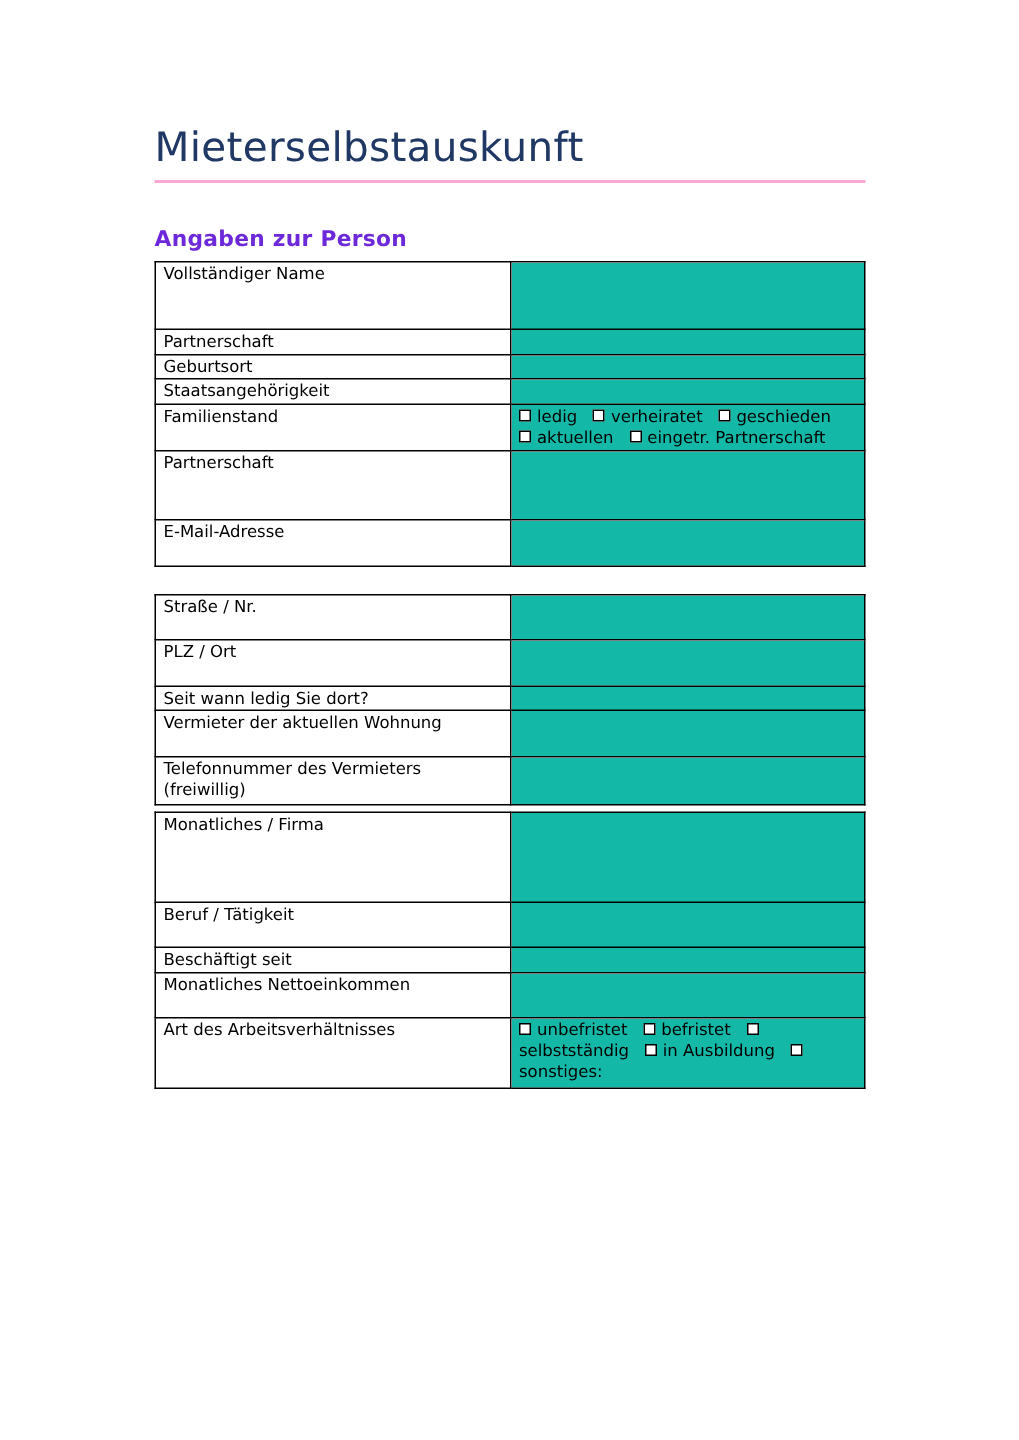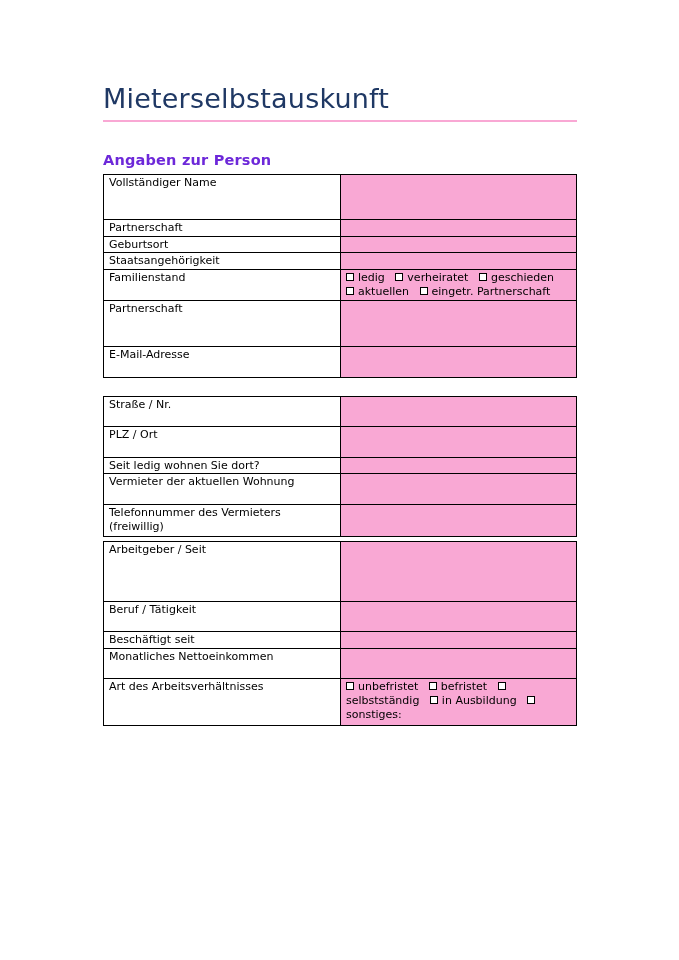--- a/index.html
+++ b/index.html
@@ -45,21 +45,21 @@
   }
   table.form-table td {
     border: 1px solid #000000;
     vertical-align: top;
     padding: 1px 5px;
     font-size: 11px;
     line-height: 13.5px;
     overflow: hidden;
   }
   td.lbl { color: #000000; }
-  td.val { background: #f9a8d4; }
+  td.val { background: #14b8a6; }
 
   .cb-line { white-space: nowrap; line-height: 14px; }
   .cb {
     display: inline-block;
     width: 8px; height: 8px;
     border: 1px solid #000000;
     margin-right: 4px;
     vertical-align: -0.5px;
     background: #ffffff;
   }
@@ -131,42 +131,42 @@
       <tbody>
           <tr style="height:30px">
         <td class="lbl">Straße / Nr.</td>
         <td class="val"></td>
       </tr>
       <tr style="height:31px">
         <td class="lbl">PLZ / Ort</td>
         <td class="val"></td>
       </tr>
       <tr style="height:15px">
-        <td class="lbl">Seit ledig wohnen Sie dort?</td>
+        <td class="lbl">Seit wann ledig Sie dort?</td>
         <td class="val"></td>
       </tr>
       <tr style="height:31px">
         <td class="lbl">Vermieter der aktuellen Wohnung</td>
         <td class="val"></td>
       </tr>
       <tr style="height:32px">
         <td class="lbl">Telefonnummer des Vermieters (freiwillig)</td>
         <td class="val"></td>
       </tr>
     </tbody>
       </table>
 
     <table class="form-table" style="margin-top:4px">
       <colgroup>
           <col style="width:237px">
           <col style="width:236px">
         </colgroup>
       <tbody>
           <tr style="height:60px">
-        <td class="lbl">Arbeitgeber / Seit</td>
+        <td class="lbl">Monatliches / Firma</td>
         <td class="val"></td>
       </tr>
       <tr style="height:30px">
         <td class="lbl">Beruf / Tätigkeit</td>
         <td class="val"></td>
       </tr>
       <tr style="height:15px">
         <td class="lbl">Beschäftigt seit</td>
         <td class="val"></td>
       </tr>

